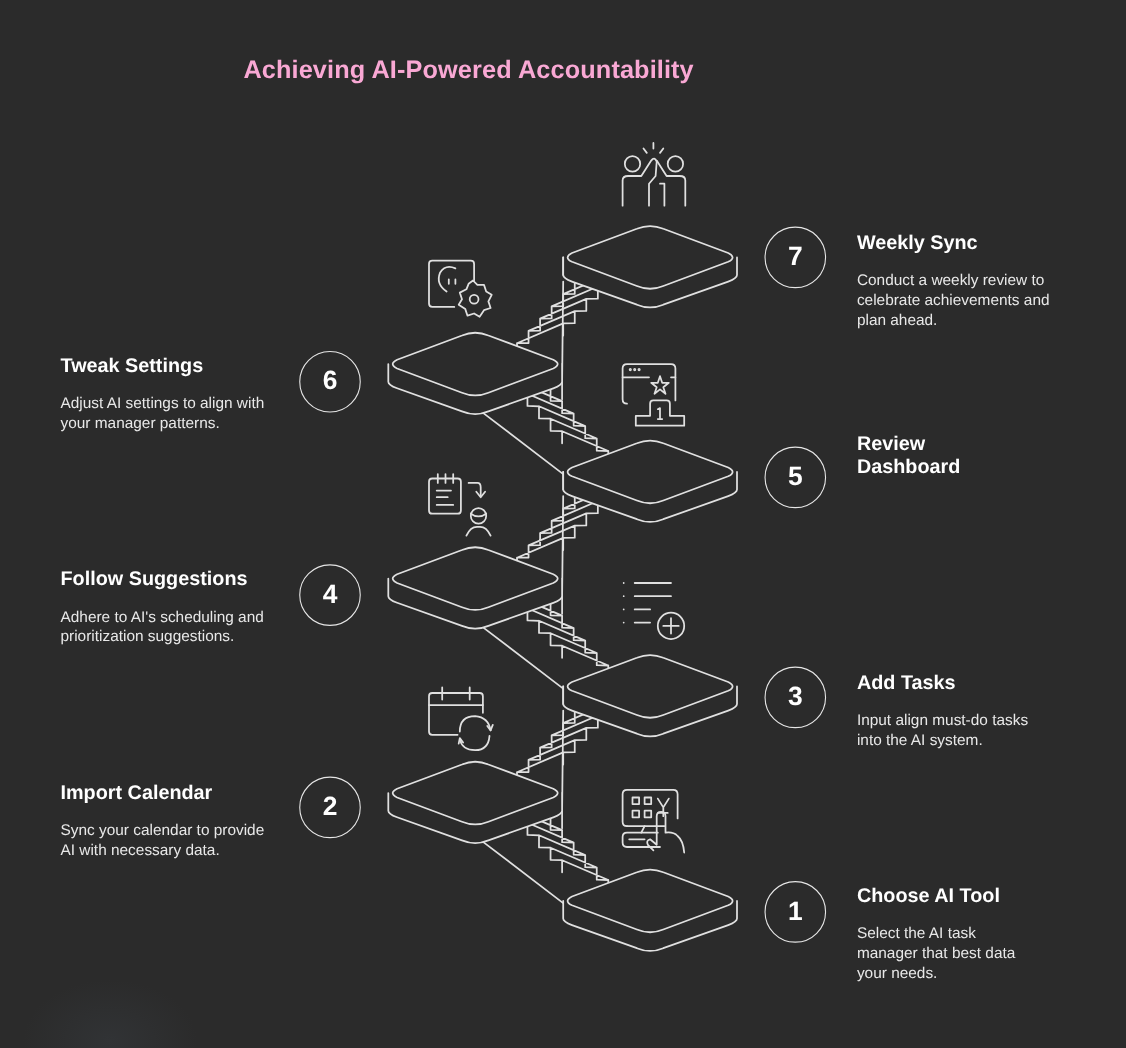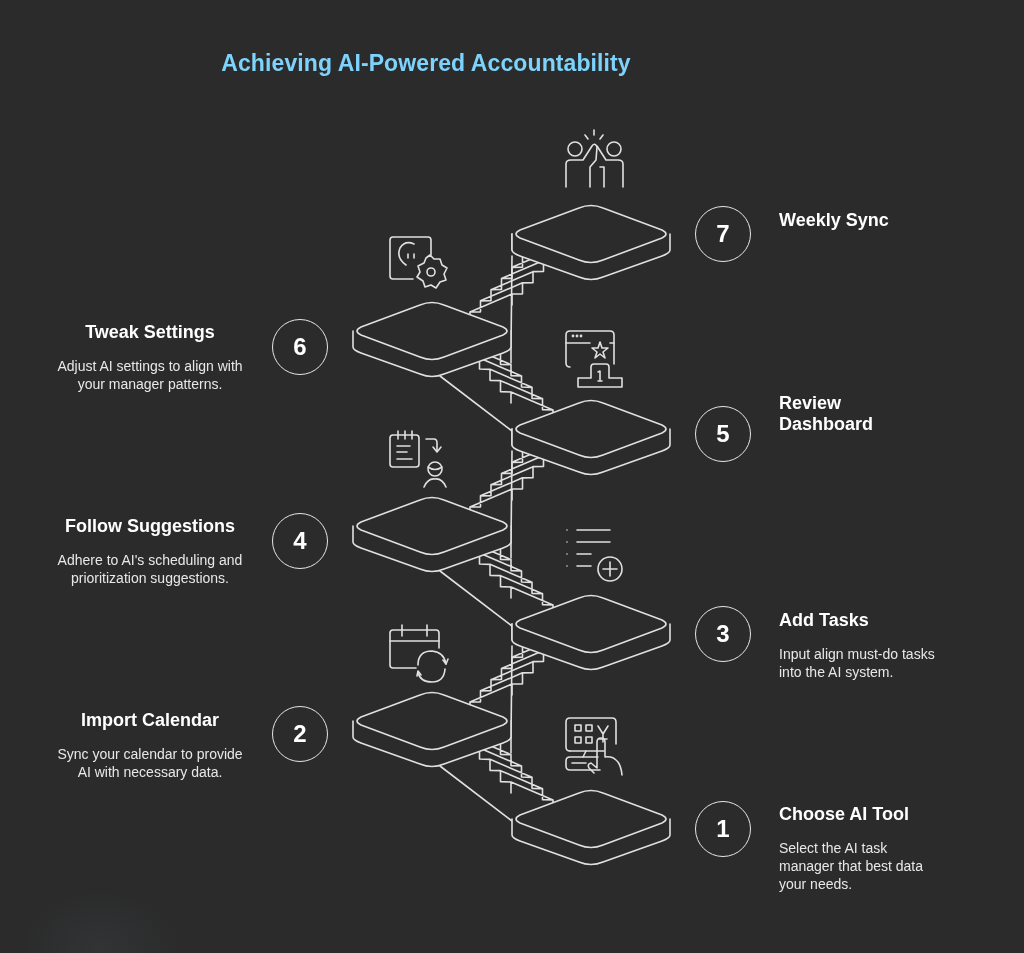--- a/index.html
+++ b/index.html
@@ -6,37 +6,37 @@
   body {
     width: 1024px; height: 953px;
     background: #2b2b2b;
     font-family: "Liberation Sans", sans-serif;
     color: #f2f2f2;
     position: relative;
     overflow: hidden;
   }
   .title {
     position: absolute; left: 0; top: 50px; width: 852px;
-    text-align: center; font-size: 23px; font-weight: bold; color: #7dd3fc;
+    text-align: center; font-size: 23px; font-weight: bold; color: #f9a8d4;
     letter-spacing: 0.1px;
   }
   svg.stairs { position: absolute; left: 0; top: 0; }
   .num-circle {
     position: absolute; width: 56px; height: 56px; border-radius: 50%;
     border: 1.6px solid #e6e6e6; box-sizing: border-box;
     display: flex; align-items: center; justify-content: center;
     font-size: 24px; font-weight: bold; color: #ffffff;
   }
   .label {
     position: absolute; width: 190px;
   }
   .label .heading { font-size: 18px; font-weight: bold; color: #ffffff; margin-bottom: 14px; }
   .label .desc { font-size: 14px; line-height: 18px; color: #e8e8e8; }
   .label.right { text-align: left; }
-  .label.left { text-align: center; }
+  .label.left { text-align: left; }
   .corner-glow {
     position: absolute; left: 20px; top: 890px; width: 160px; height: 70px;
     border-radius: 50% 50% 0 0;
     background: radial-gradient(ellipse at 50% 80%, rgba(60,66,72,0.35), rgba(43,43,43,0) 70%);
   }
 </style>
 </head>
 <body>
 
 <div class="title">Achieving AI-Powered Accountability</div>
@@ -205,20 +205,21 @@
   </g>
 </svg>
 
 <div id="steps-layer">
 
   <div class="num-circle" style="left:695px; top:206px;">
       <span>7</span>
     </div>
   <div class="label right" style="left:779px; top:210px; width:200px;">
     <div class="heading">Weekly Sync</div>
+    <div class="desc">Conduct a weekly review to celebrate achievements and plan ahead.</div>
   </div>
 
   <div class="num-circle" style="left:272px; top:319px;">
       <span>6</span>
     </div>
   <div class="label left" style="left:55px; top:322px; width:190px;">
     <div class="heading">Tweak Settings</div>
     <div class="desc">Adjust AI settings to align with your manager patterns.</div>
   </div>
 

